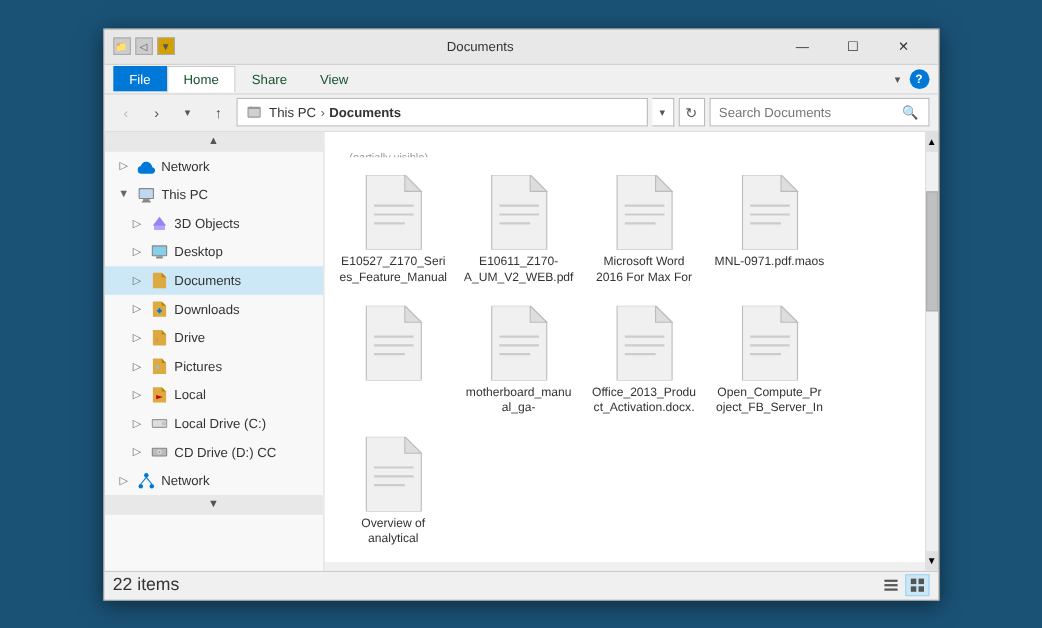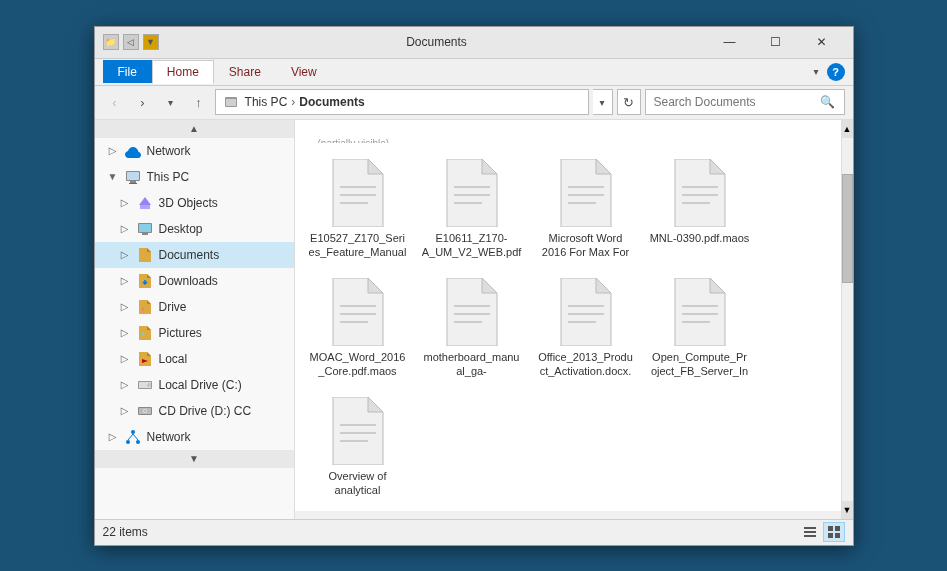--- a/index.html
+++ b/index.html
@@ -81,21 +81,21 @@
       padding: 0 8px;
       height: 26px;
       align-items: center;
     }
     .ribbon-tab {
       padding: 4px 14px;
       font-size: 12px;
       cursor: pointer;
       border: 1px solid transparent;
       border-bottom: none;
-      color: #7f1d1d;
+      color: #14532d;
     }
     .ribbon-tab.active {
       background: #fff;
       border-color: #ccc;
       border-bottom: 1px solid #fff;
       margin-bottom: -1px;
     }
     .ribbon-tab.highlight {
       background: #0078d7;
       color: white;
@@ -316,21 +316,21 @@
     .status-bar {
       height: 26px;
       background: #f0f0f0;
       border-top: 1px solid #ccc;
       display: flex;
       align-items: center;
       padding: 0 8px;
       justify-content: space-between;
     }
     .status-text {
-      font-size: 12px;
+      font-size: 16px;
       color: #333;
     }
     .status-view-btns {
       display: flex;
       gap: 2px;
     }
     .view-btn {
       width: 22px;
       height: 20px;
       border: 1px solid transparent;
@@ -616,34 +616,33 @@
           <div class="file-item">
             <div class="file-icon">
               <svg viewBox="0 0 60 68">
                 <path d="M5 0h35l15 15v53H5z" fill="#f0f0f0" stroke="#bbb" stroke-width="1"></path>
                 <path d="M40 0l15 15H40z" fill="#ddd" stroke="#bbb" stroke-width="1"></path>
                 <line x1="12" y1="28" x2="48" y2="28" stroke="#ccc" stroke-width="2"></line>
                 <line x1="12" y1="36" x2="48" y2="36" stroke="#ccc" stroke-width="2"></line>
                 <line x1="12" y1="44" x2="40" y2="44" stroke="#ccc" stroke-width="2"></line>
               </svg>
             </div>
-            <span class="file-label">MNL-0390.pdf.maos</span>
-          </div>
-
-          <div class="file-item">
-            <div class="file-icon">
-              <svg viewBox="0 0 60 68">
-                <path d="M5 0h35l15 15v53H5z" fill="#f0f0f0" stroke="#bbb" stroke-width="1"></path>
-                <path d="M40 0l15 15H40z" fill="#ddd" stroke="#bbb" stroke-width="1"></path>
-                <line x1="12" y1="28" x2="48" y2="28" stroke="#ccc" stroke-width="2"></line>
-                <line x1="12" y1="36" x2="48" y2="36" stroke="#ccc" stroke-width="2"></line>
-                <line x1="12" y1="44" x2="40" y2="44" stroke="#ccc" stroke-width="2"></line>
-              </svg>
-            </div>
-            <span class="file-label">MOAC_Word_2016_Core.pdf.maos</span>
+            <span class="file-label">MNL-0971.pdf.maos</span>
+          </div>
+
+          <div class="file-item">
+            <div class="file-icon">
+              <svg viewBox="0 0 60 68">
+                <path d="M5 0h35l15 15v53H5z" fill="#f0f0f0" stroke="#bbb" stroke-width="1"></path>
+                <path d="M40 0l15 15H40z" fill="#ddd" stroke="#bbb" stroke-width="1"></path>
+                <line x1="12" y1="28" x2="48" y2="28" stroke="#ccc" stroke-width="2"></line>
+                <line x1="12" y1="36" x2="48" y2="36" stroke="#ccc" stroke-width="2"></line>
+                <line x1="12" y1="44" x2="40" y2="44" stroke="#ccc" stroke-width="2"></line>
+              </svg>
+            </div>
           </div>
 
           <div class="file-item">
             <div class="file-icon">
               <svg viewBox="0 0 60 68">
                 <path d="M5 0h35l15 15v53H5z" fill="#f0f0f0" stroke="#bbb" stroke-width="1"></path>
                 <path d="M40 0l15 15H40z" fill="#ddd" stroke="#bbb" stroke-width="1"></path>
                 <line x1="12" y1="28" x2="48" y2="28" stroke="#ccc" stroke-width="2"></line>
                 <line x1="12" y1="36" x2="48" y2="36" stroke="#ccc" stroke-width="2"></line>
                 <line x1="12" y1="44" x2="40" y2="44" stroke="#ccc" stroke-width="2"></line>

